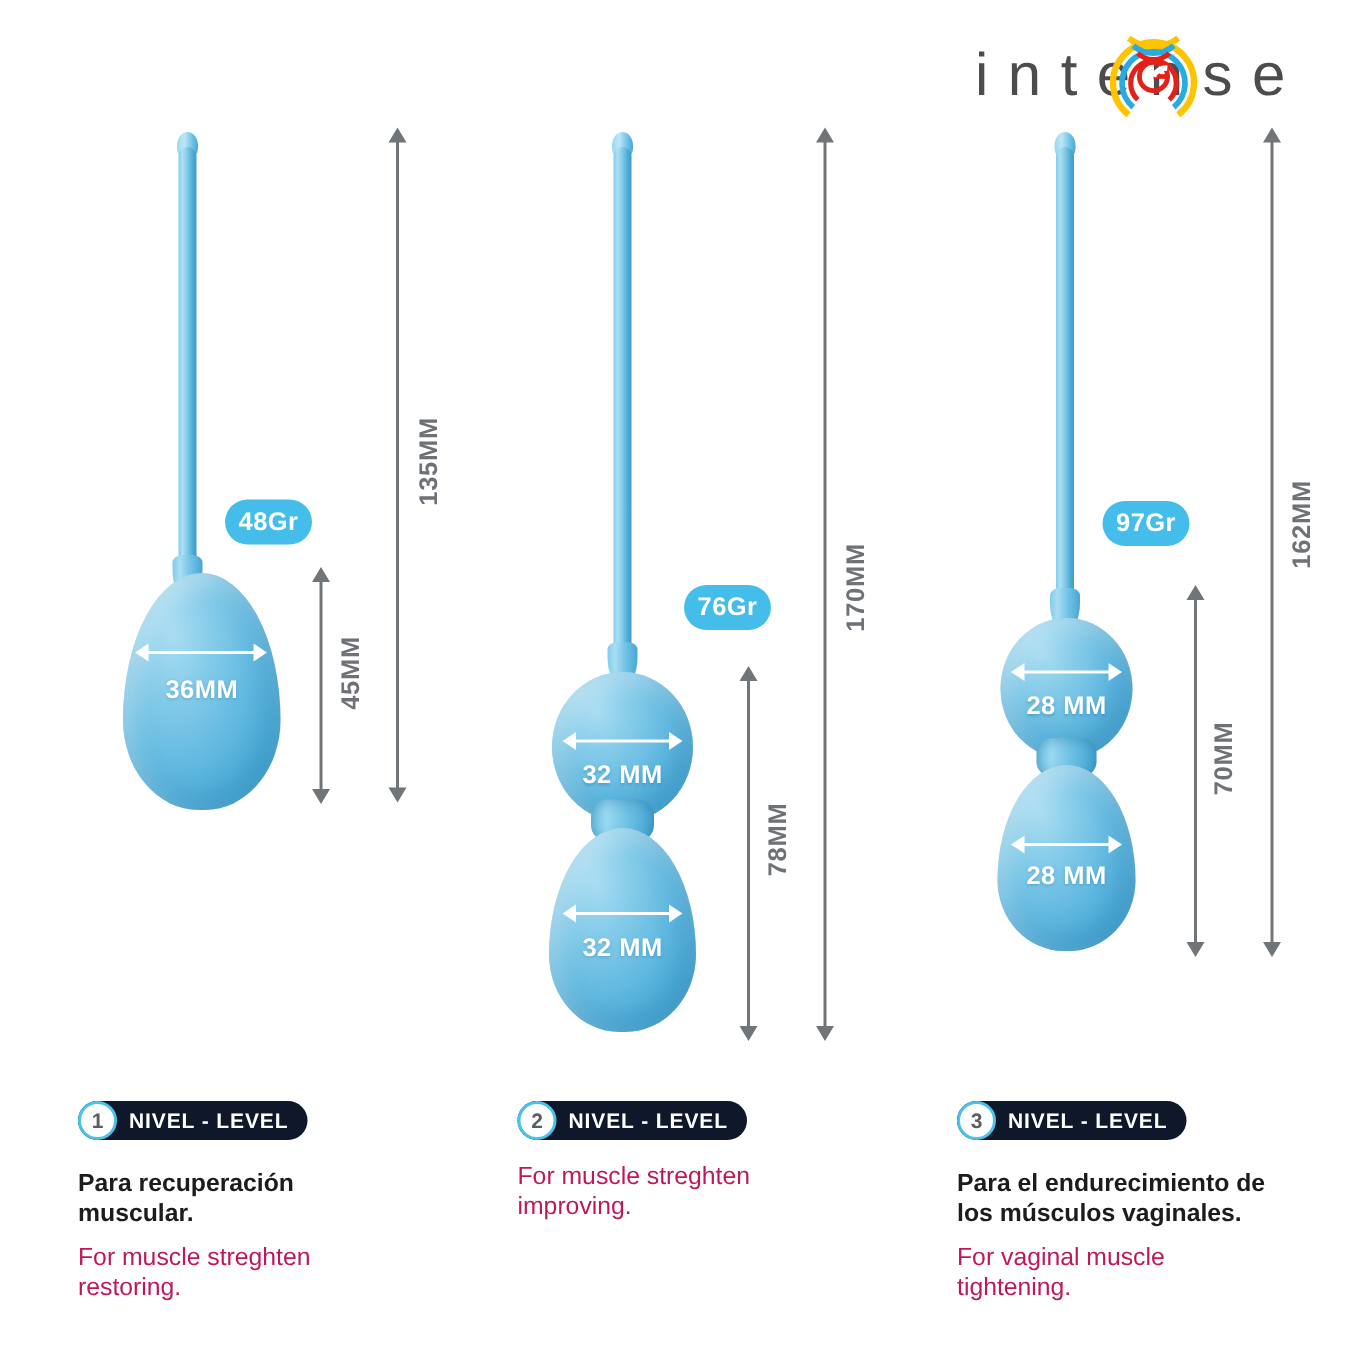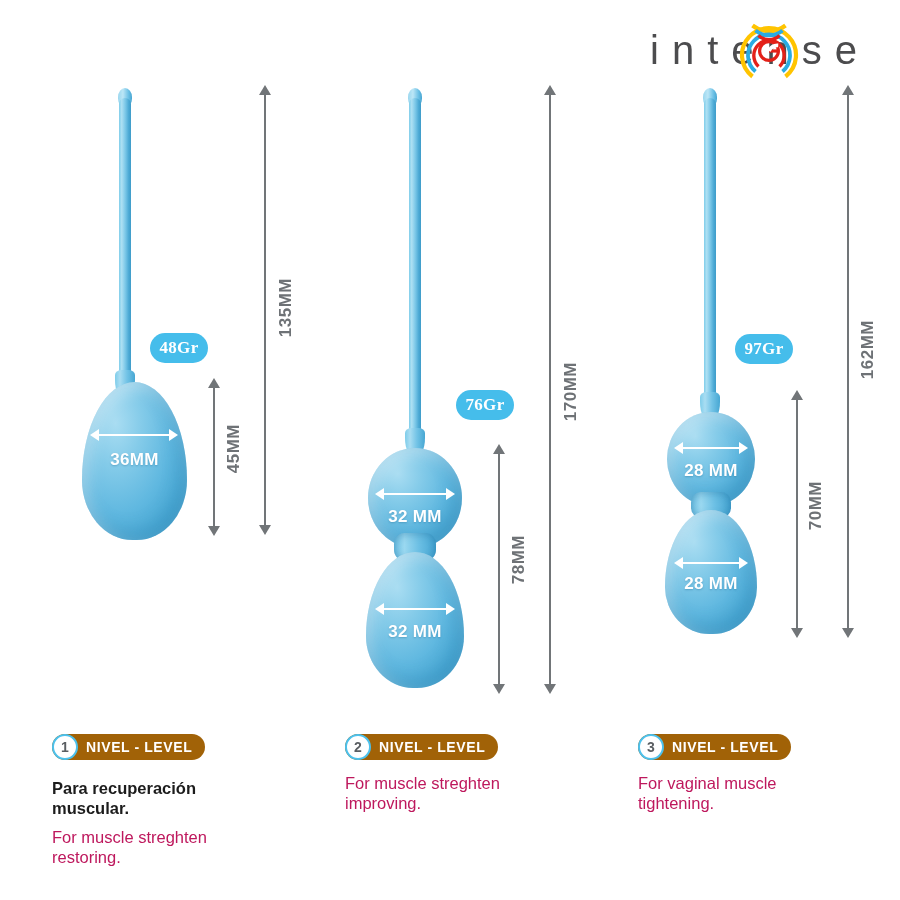--- a/index.html
+++ b/index.html
@@ -70,21 +70,20 @@
     font-weight: bold; font-size: 17px; letter-spacing: 0.3px;
     text-shadow: 0 1px 2px rgba(30,100,140,0.35);
   }
 
   
   .weight-pill {
     position: absolute; background: #45bdeb; border-radius: 17px;
     color: #fff; font-weight: bold; font-size: 17px;
     display: flex; align-items: center; justify-content: center;
     letter-spacing: 0.3px;
-    font-family: Liberation Serif, serif;
   }
 
   
   .v-arrow { position: absolute; width: 14px; }
   .v-arrow .line { position: absolute; left: 6px; top: 8px; bottom: 8px; width: 2px; background: #717578; }
   .v-arrow .ht, .v-arrow .hb {
     position: absolute; left: 1px; width: 0; height: 0;
     border-left: 6px solid transparent; border-right: 6px solid transparent;
   }
   .v-arrow .ht { top: 0; border-bottom: 10px solid #717578; }
@@ -93,21 +92,21 @@
     position: absolute; color: #6e7276; font-weight: bold; font-size: 17px;
     writing-mode: vertical-rl; transform: rotate(180deg);
     letter-spacing: 0.5px; white-space: nowrap;
   }
 
   
   .caption { position: absolute; }
   .level-badge { position: relative; height: 26px; display: inline-flex; align-items: center; }
   .level-pill {
     position: absolute; left: 0; top: 0; height: 26px; border-radius: 13px;
-    background: #a16207; display: flex; align-items: center;
+    background: #0f172a; display: flex; align-items: center;
     padding-left: 34px; padding-right: 13px;
   }
   .level-pill span {
     color: #ffffff; font-weight: bold; font-size: 14px; letter-spacing: 0.6px;
     white-space: nowrap;
   }
   .level-num {
     position: absolute; left: 0; top: 0; width: 26px; height: 26px;
     border-radius: 50%; background: #ffffff; border: 2px solid #4cc1ec;
     display: flex; align-items: center; justify-content: center;
@@ -276,17 +275,19 @@
 improving.</div>
   </div>
 
   <div class="caption" style="left:638px; top:734px; width:262px;">
     <div class="level-badge">
       <div class="level-pill">
         <span>NIVEL - LEVEL</span>
       </div>
       <div class="level-num">3</div>
     </div>
+    <div class="cap-es">Para el endurecimiento de
+los músculos vaginales.</div>
     <div class="cap-en">For vaginal muscle
 tightening.</div>
   </div>
 
 </div>
 
 </body></html>

